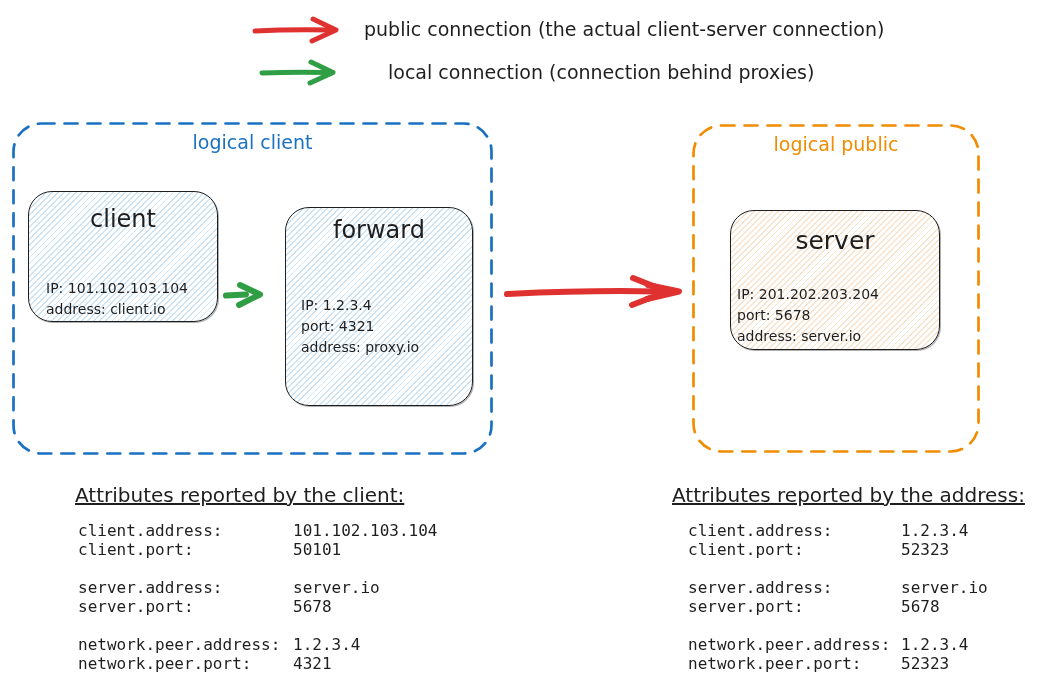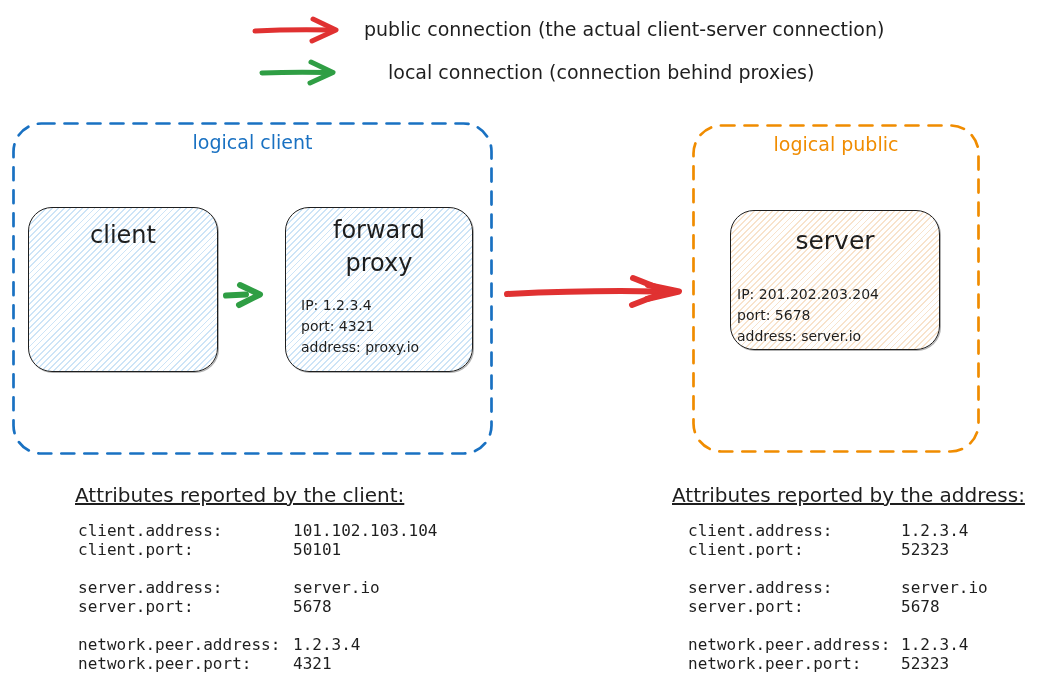--- a/index.html
+++ b/index.html
@@ -93,33 +93,36 @@
     <path d="M4 16 C 28 15, 50 15, 70 15.5" fill="none" stroke="#2f9e44" stroke-width="5" stroke-linecap="round"></path>
     <path d="M53 5 L75 15.5 L52 26" fill="none" stroke="#2f9e44" stroke-width="5" stroke-linecap="round" stroke-linejoin="round"></path>
   </svg>
   <div class="abs legend-label" style="left:388px; top:59px;text-align:center;">local connection (connection behind proxies)</div>
 
   <svg class="abs" style="left:11px; top:121px;" width="483" height="335" viewBox="0 0 483 335">
     <rect x="2.5" y="2.5" width="478" height="330" rx="28" fill="none" stroke="#1971c2" stroke-width="2.7" stroke-dasharray="13 10" stroke-linecap="round"></rect>
   </svg>
   <div class="abs container-label label-blue" style="left:11px; top:131px; width:483px;">logical client</div>
 
-  <div class="node node-blue" style="left:28px; top:207px; width:190px; height:165px;">
+  <div class="node node-blue" style="left:28px; top:191px; width:190px; height:131px;">
     <div class="node-title" style="margin-top:11px;">client</div>
+    <div class="node-lines" style="left:17px; top:86px;">
+      <div>IP: 101.102.103.104</div>
+      <div>address: client.io</div>
+    </div>
   </div>
 
   <svg class="abs" style="left:222px; top:281px;" width="48" height="28" viewBox="0 0 48 28">
     <path d="M4 14.5 L24 13.5" fill="none" stroke="#2f9e44" stroke-width="6" stroke-linecap="round"></path>
     <path d="M18 4 L38 13.5 L17 24" fill="none" stroke="#2f9e44" stroke-width="6" stroke-linecap="round" stroke-linejoin="round"></path>
   </svg>
 
-  <div class="node node-blue" style="left:285px; top:207px; width:188px; height:165px;">
+  <div class="node node-blue" style="left:285px; top:207px; width:188px; height:199px;">
     <div class="node-title" style="margin-top:6px; line-height:33px;">
       <div>forward</div>
-      <div>proxy</div>
     </div>
     <div class="node-lines" style="left:15px; top:87px;">
       <div>IP: 1.2.3.4</div>
       <div>port: 4321</div>
       <div>address: proxy.io</div>
     </div>
   </div>
 
   <svg class="abs" style="left:501px; top:273px;" width="192" height="38" viewBox="0 0 192 38">
     <path d="M6 21 C 60 18.5, 115 17.5, 156 18.5" fill="none" stroke="#e03131" stroke-width="6" stroke-linecap="round"></path>

